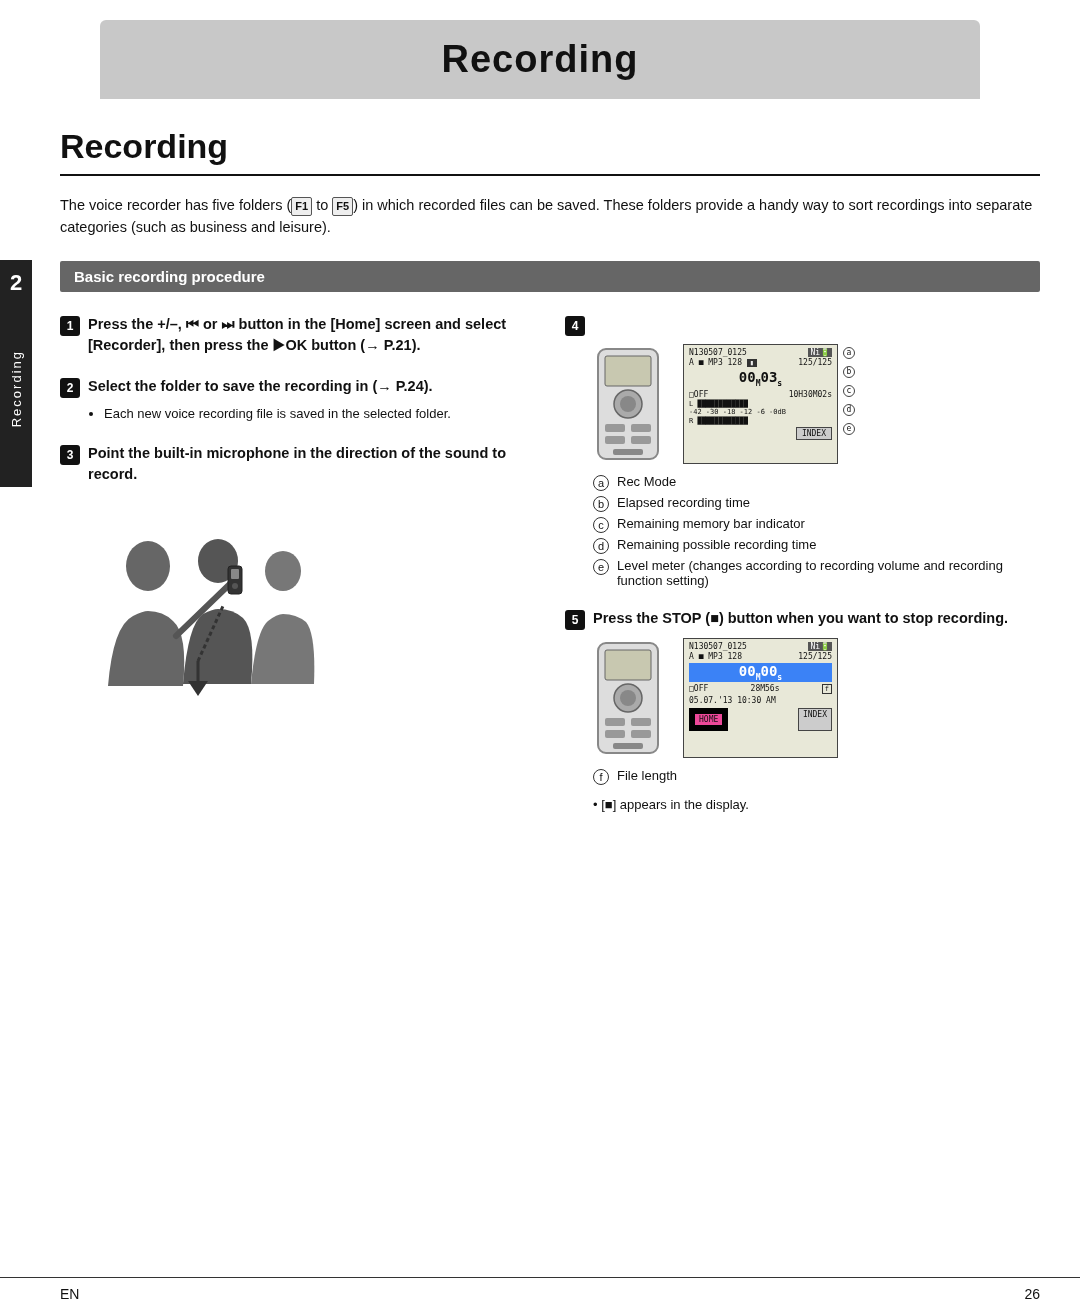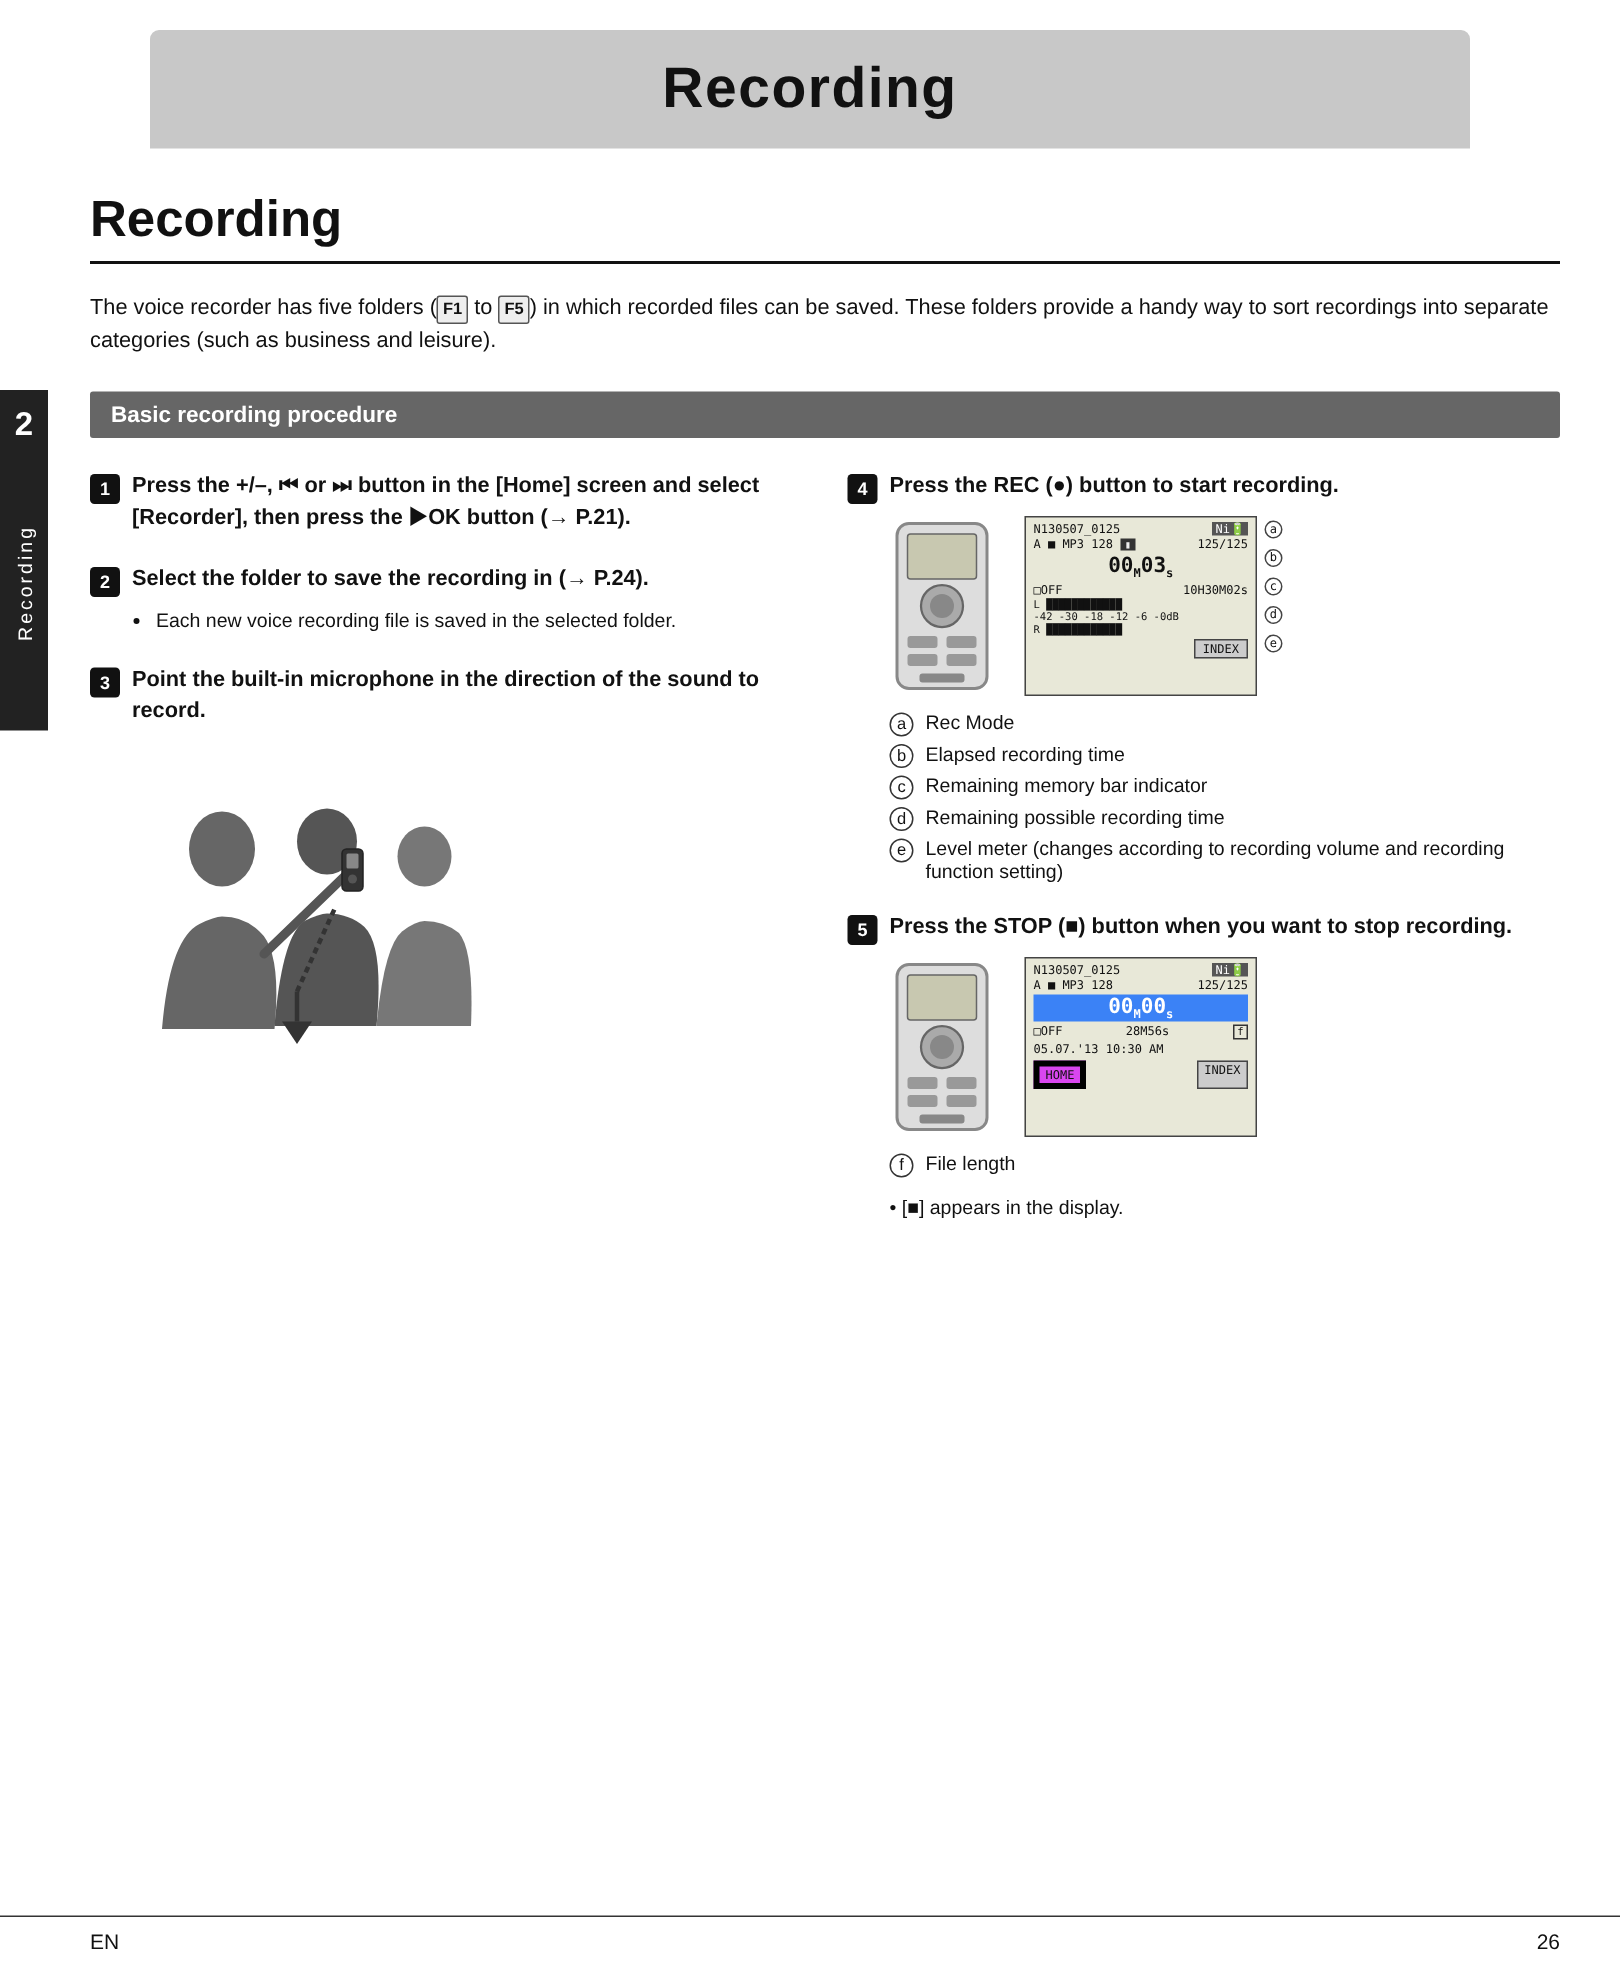--- a/index.html
+++ b/index.html
@@ -306,21 +306,20 @@
         </svg>
       </div>
 
     </div>
 
     <div class="col-right">
 
       <div class="step">
         <div class="step-header">
           <span class="step-num">4</span>
-          <span class="step-text">Press the REC (●) button to start recording.</span>
         </div>
 
         <div style="display:flex; gap:10px; margin: 8px 0 8px 28px;">
 
           <svg width="80" height="120" viewBox="0 0 80 120">
             <rect x="5" y="5" width="60" height="110" rx="8" fill="#ddd" stroke="#888" stroke-width="2"></rect>
             <rect x="12" y="12" width="46" height="30" rx="2" fill="#c8c8b0" stroke="#666" stroke-width="1"></rect>
             <circle cx="35" cy="60" r="14" fill="#aaa" stroke="#666" stroke-width="1.5"></circle>
             <circle cx="35" cy="60" r="8" fill="#888"></circle>
             <rect x="12" y="80" width="20" height="8" rx="2" fill="#999"></rect>
@@ -415,21 +414,21 @@
               <span>125/125</span>
             </div>
             <div style="background:#3b82f6;color:#fff;text-align:center; font-size:14px; font-weight:bold; margin: 2px 0;">00<sub style="font-size:8px;">M</sub>00<sub style="font-size:8px;">s</sub></div>
             <div style="display:flex; justify-content:space-between; font-size:8px;">
               <span>□OFF</span>
               <span>28M56s</span>
               <span style="border:1px solid #333;padding:0 2px;font-size:7px;">f</span>
             </div>
             <div style="font-size:8px; margin-top:2px;">05.07.'13 10:30 AM</div>
             <div style="display:flex; justify-content:space-between; margin-top:3px;">
-              <span style="border:4px solid #000000;padding:1px 4px;font-size:8px;background:#d946ef;">HOME</span>
+              <span style="border:6px solid #000000;padding:1px 4px;font-size:8px;background:#ec4899;">HOME</span>
               <span style="border:1px solid #444;padding:1px 4px;font-size:8px;background:#ccc;">INDEX</span>
             </div>
           </div>
         </div>
 
         <ul class="labels-list">
           <li>
             <span class="label-circle">f</span>
             <span>File length</span>
           </li>

